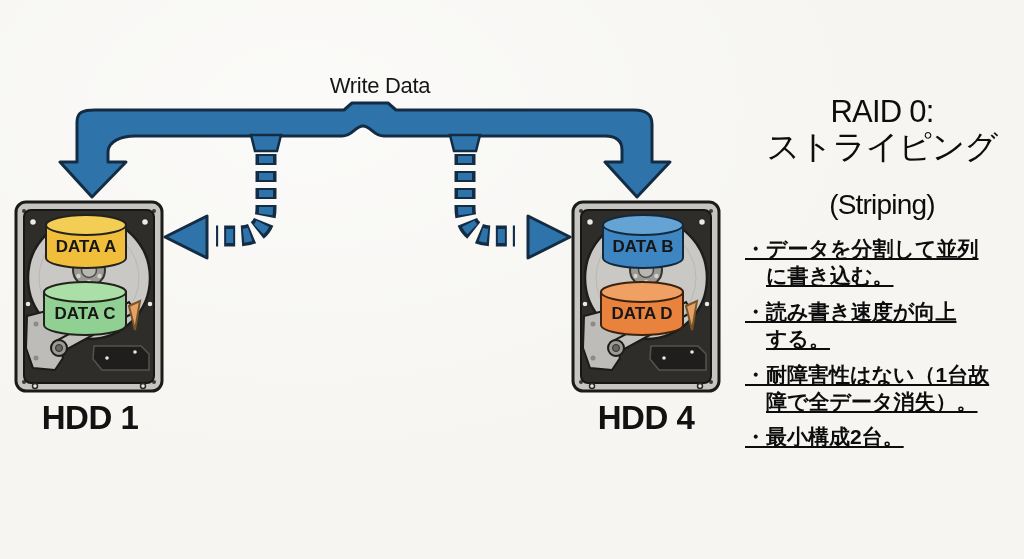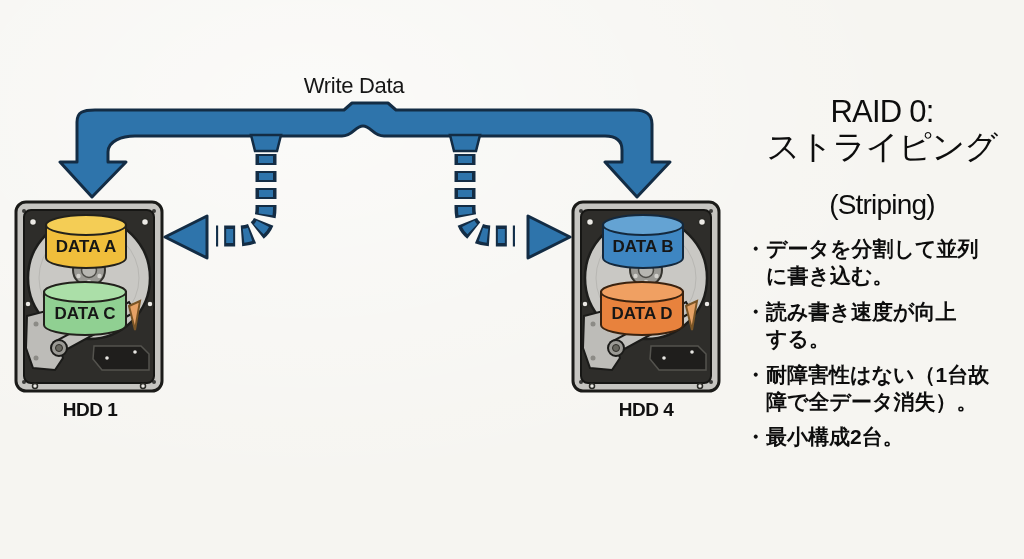--- a/index.html
+++ b/index.html
@@ -10,47 +10,48 @@
   .stage {
     position:relative;
     width:1024px; height:559px;
     overflow:hidden;
     background:
       radial-gradient(ellipse at 30% 20%, rgba(255,255,255,.55), rgba(255,255,255,0) 60%),
       #f6f5f1;
   }
   svg { position:absolute; left:0; top:0; }
   .write-label {
-    position:absolute; left:284px; top:73px; width:140px;
+    position:absolute; left:310px; top:73px; width:140px;
     text-align:center; font-size:22px; color:#161616;
     letter-spacing:-0.3px;
   }
   .hdd-label {
     position:absolute; top:399px; width:150px;
-    text-align:center; font-size:19px; font-weight:bold; color:#121212;
+    text-align:center; font-size:33px; font-weight:bold; color:#121212;
     letter-spacing:-0.5px;
   }
   .hdd-label.one { left:15px; }
   .hdd-label.two { left:571px; }
   .panel {
     position:absolute; left:741px; top:95px; width:282px;
     color:#0d0d0d;
   }
   .panel-title { text-align:center; font-weight:normal; letter-spacing:-0.8px; line-height:1.1; }
   .title-1 { font-size:31px; }
   .title-2 { font-size:33px; }
   .title-3 { font-size:28px;margin-top:25px; }
   .bullets {
     list-style:none; margin:15px 0 0 0; padding:0 0 0 4px;
     font-size:21px; font-weight:bold; line-height:1.28;
   }
   .bullets li {
     white-space:pre-line;
     padding-left:21px; text-indent:-21px;
     margin-bottom:9px;
+    text-decoration:underline;
   }
   .cyl-label {
     font-weight:bold; font-size:17px; fill:#161616;
     font-family:"Liberation Sans", sans-serif;
   }
 </style>
 </head>
 <body>
 
 <div class="stage">

